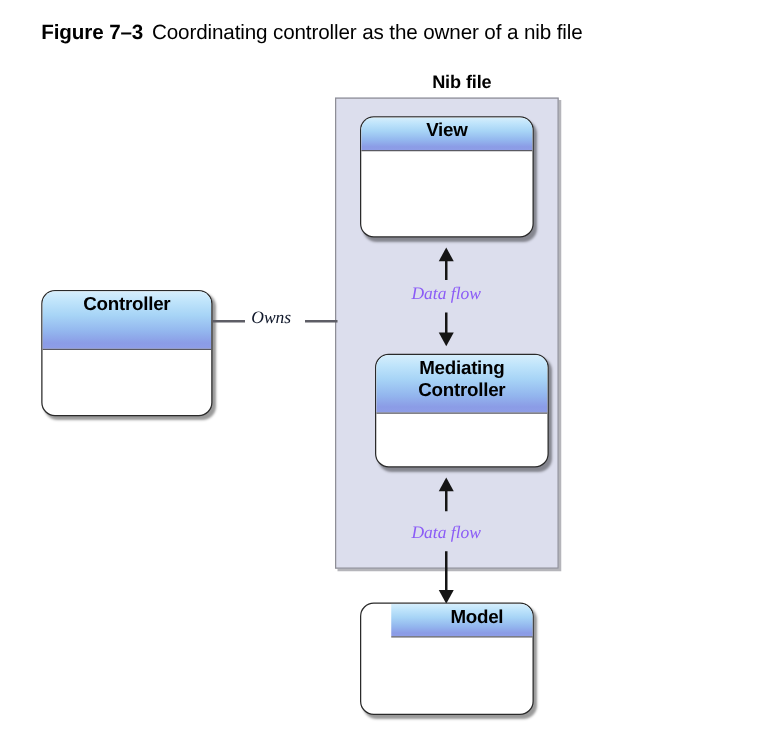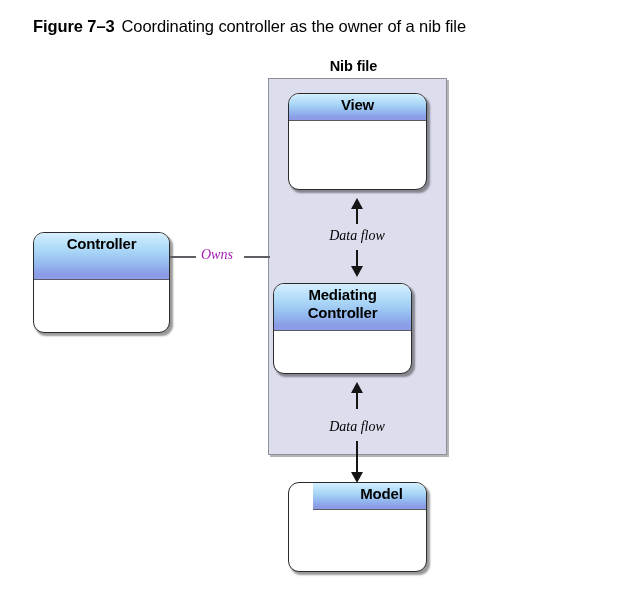--- a/index.html
+++ b/index.html
@@ -35,21 +35,21 @@
     font-weight: bold;
   }
   .caption .fig-title {
     font-weight: normal;
     margin-left: 7px;
   }
 
   
   .container-label {
     position: absolute;
-    left: 264px;
+    left: 280px;
     top: 58px;
     width: 179px;
     text-align: center;
     font-size: 14.5px;
     font-weight: bold;
     letter-spacing: -0.1px;
   }
   .nib-container {
     position: absolute;
     left: 268px;
@@ -99,21 +99,21 @@
     display: block;
   }
   .node-body {
     background: #ffffff;
     width: 100%;
     flex: 1;
   }
 
   
   #node-view        { left: 288px; top:  93px; width: 139px; height:  97px; }
-  #node-mediating   { left: 273px; top: 283px; width: 139px; height:  91px; }
+  #node-mediating   { left: 300px; top: 283px; width: 139px; height:  91px; }
   #node-model       { left: 288px; top: 482px; width: 139px; height:  90px; }
   #node-coordinating{ left:  33px; top: 232px; width: 137px; height: 101px; }
 
   
   .vline {
     position: absolute;
     width: 2px;
     background: #151515;
   }
   .hline {
@@ -129,30 +129,30 @@
     border-right: 6px solid transparent;
   }
   .arrow-up   { border-bottom: 11px solid #151515; }
   .arrow-down { border-top:    11px solid #151515; }
 
   .flow-label {
     position: absolute;
     font-family: "Liberation Serif", serif;
     font-style: italic;
     font-size: 14px;
-    color: #000000;
+    color: #8b5cf6;
     text-align: center;
     white-space: nowrap;
   }
   .edge-label {
     position: absolute;
     font-family: "Liberation Serif", serif;
     font-style: italic;
     font-size: 14px;
-    color: #a21caf;
+    color: #0f172a;
     white-space: nowrap;
     background: #ffffff;
     padding: 0 5px;
   }
 </style>
 </head>
 <body>
 
 <div id="figure-root">
 

